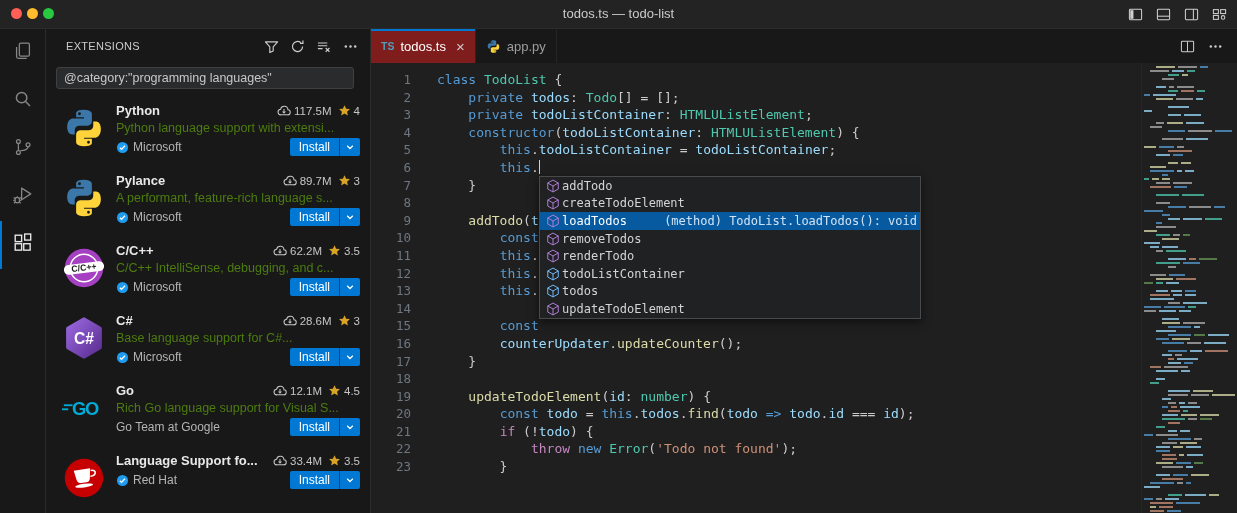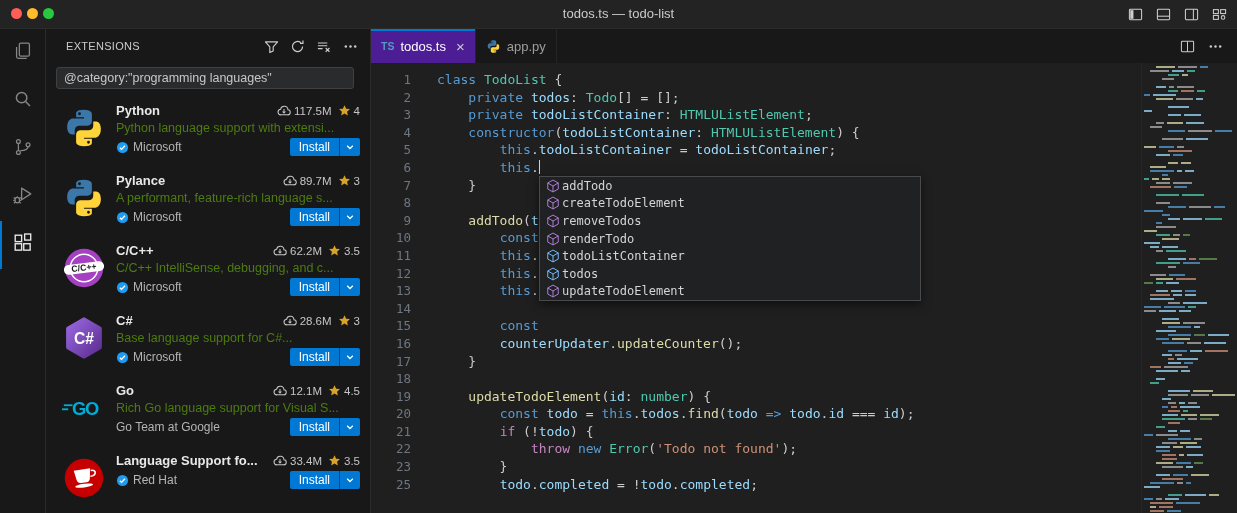--- a/index.html
+++ b/index.html
@@ -39,21 +39,21 @@
   .install-split{margin-left:auto;display:flex;}
   .install-btn{background:var(--accent);color:#fff;border:none;font-size:12px;height:18px;line-height:18px;
       padding:0 9px;border-radius:2px 0 0 2px;cursor:pointer;font-family:"Liberation Sans",sans-serif;}
   .install-dd{background:var(--accent);border:none;border-left:1px solid rgba(0,0,0,.4);width:21px;height:18px;
       border-radius:0 2px 2px 0;cursor:pointer;display:flex;align-items:center;justify-content:center;padding:0;}
   
   #editor{flex:1;display:flex;flex-direction:column;min-width:0;background:#1f1f1f;}
   #tabbar{height:34px;background:#181818;display:flex;flex:none;align-items:stretch;position:relative;}
   .tab{display:flex;align-items:center;padding:0 10px;font-size:13px;color:#9d9d9d;background:#181818;
        border-right:1px solid #252525;cursor:pointer;position:relative;gap:6px;}
-  .tab.active{background:#4c1d95;color:#ffffff;}
+  .tab.active{background:#7f1d1d;color:#ffffff;}
   .tab.active::before{content:"";position:absolute;left:0;right:0;top:0;height:2px;background:var(--accent);}
   .tab-close{font-size:15px;color:#cccccc;margin-left:4px;line-height:1;}
   .ts-badge{color:#519aba;font-size:10.5px;font-weight:bold;font-family:"Liberation Sans",sans-serif;}
   #editor-actions{margin-left:auto;display:flex;align-items:center;gap:13px;padding-right:14px;}
   #editor-body{flex:1;position:relative;overflow:hidden;background:#1f1f1f;}
   #code{position:absolute;left:0;top:0;right:96px;bottom:0;padding-top:8px;
         font-family:"DejaVu Sans Mono",monospace;font-size:13px;}
   .cline{display:flex;height:17.6px;line-height:17.6px;white-space:pre;}
   .ln{width:40px;flex:none;text-align:right;color:#6e7681;margin-right:26px;font-size:12.5px;}
   .lt{flex:1;min-width:0;overflow:hidden;}
@@ -525,40 +525,49 @@
             <div class="cline"><span class="ln">14</span><span class="lt"></span></div>
             <div class="cline"><span class="ln">15</span><span class="lt"><span class="tk-pl">        </span><span class="tk-kw">const</span></span></div>
             <div class="cline"><span class="ln">16</span><span class="lt"><span class="tk-pl">        </span><span class="tk-var">counterUpdater</span><span class="tk-pl">.</span><span class="tk-fn">updateCounter</span><span class="tk-pl">();</span></span></div>
             <div class="cline"><span class="ln">17</span><span class="lt"><span class="tk-pl">    }</span></span></div>
             <div class="cline"><span class="ln">18</span><span class="lt"></span></div>
             <div class="cline"><span class="ln">19</span><span class="lt"><span class="tk-pl">    </span><span class="tk-fn">updateTodoElement</span><span class="tk-pl">(</span><span class="tk-var">id</span><span class="tk-pl">: </span><span class="tk-type">number</span><span class="tk-pl">) {</span></span></div>
             <div class="cline"><span class="ln">20</span><span class="lt"><span class="tk-pl">        </span><span class="tk-kw">const </span><span class="tk-var">todo</span><span class="tk-pl"> = </span><span class="tk-kw">this</span><span class="tk-pl">.</span><span class="tk-var">todos</span><span class="tk-pl">.</span><span class="tk-fn">find</span><span class="tk-pl">(</span><span class="tk-var">todo</span><span class="tk-pl"> </span><span class="tk-kw">=&gt;</span><span class="tk-pl"> </span><span class="tk-var">todo</span><span class="tk-pl">.</span><span class="tk-var">id</span><span class="tk-pl"> === </span><span class="tk-var">id</span><span class="tk-pl">);</span></span></div>
             <div class="cline"><span class="ln">21</span><span class="lt"><span class="tk-pl">        </span><span class="tk-ctl">if</span><span class="tk-pl"> (!</span><span class="tk-var">todo</span><span class="tk-pl">) {</span></span></div>
             <div class="cline"><span class="ln">22</span><span class="lt"><span class="tk-pl">            </span><span class="tk-ctl">throw</span><span class="tk-pl"> </span><span class="tk-kw">new</span><span class="tk-pl"> </span><span class="tk-type">Error</span><span class="tk-pl">(</span><span class="tk-str">'Todo not found'</span><span class="tk-pl">);</span></span></div>
             <div class="cline"><span class="ln">23</span><span class="lt"><span class="tk-pl">        }</span></span></div>
-            <div class="cline"><span class="ln">25</span><span class="lt"><span class="tk-pl">        </span><span class="tk-var">todo</span><span class="tk-pl">.</span><span class="tk-var">completed</span><span class="tk-pl"> = !</span><span class="tk-var">todo</span><span class="tk-pl">.</span><span class="tk-var">completed</span><span class="tk-pl">;</span></span></div>
           </div>
         <div id="suggest">
             <div class="srow">
               <span class="sicon">
                 <svg width="14" height="14" viewBox="0 0 16 16" fill="none" stroke="#b180d7" stroke-width="1.1">
                   <path d="M8 1.2l6 3.3v7L8 14.8l-6-3.3v-7z"></path>
                   <path d="M2 4.5 8 8l6-3.5M8 8v6.8"></path>
                 </svg>
               </span>
               <span>addTodo</span>
             </div>
             <div class="srow">
               <span class="sicon">
                 <svg width="14" height="14" viewBox="0 0 16 16" fill="none" stroke="#b180d7" stroke-width="1.1">
                   <path d="M8 1.2l6 3.3v7L8 14.8l-6-3.3v-7z"></path>
                   <path d="M2 4.5 8 8l6-3.5M8 8v6.8"></path>
                 </svg>
               </span>
               <span>createTodoElement</span>
+            </div>
+            <div class="srow sel">
+              <span class="sicon">
+                <svg width="14" height="14" viewBox="0 0 16 16" fill="none" stroke="#b180d7" stroke-width="1.1">
+                  <path d="M8 1.2l6 3.3v7L8 14.8l-6-3.3v-7z"></path>
+                  <path d="M2 4.5 8 8l6-3.5M8 8v6.8"></path>
+                </svg>
+              </span>
+              <span>loadTodos</span>
+              <span class="sdetail">(method) TodoList.loadTodos(): void</span>
             </div>
             <div class="srow">
               <span class="sicon">
                 <svg width="14" height="14" viewBox="0 0 16 16" fill="none" stroke="#b180d7" stroke-width="1.1">
                   <path d="M8 1.2l6 3.3v7L8 14.8l-6-3.3v-7z"></path>
                   <path d="M2 4.5 8 8l6-3.5M8 8v6.8"></path>
                 </svg>
               </span>
               <span>removeTodos</span>
             </div>

